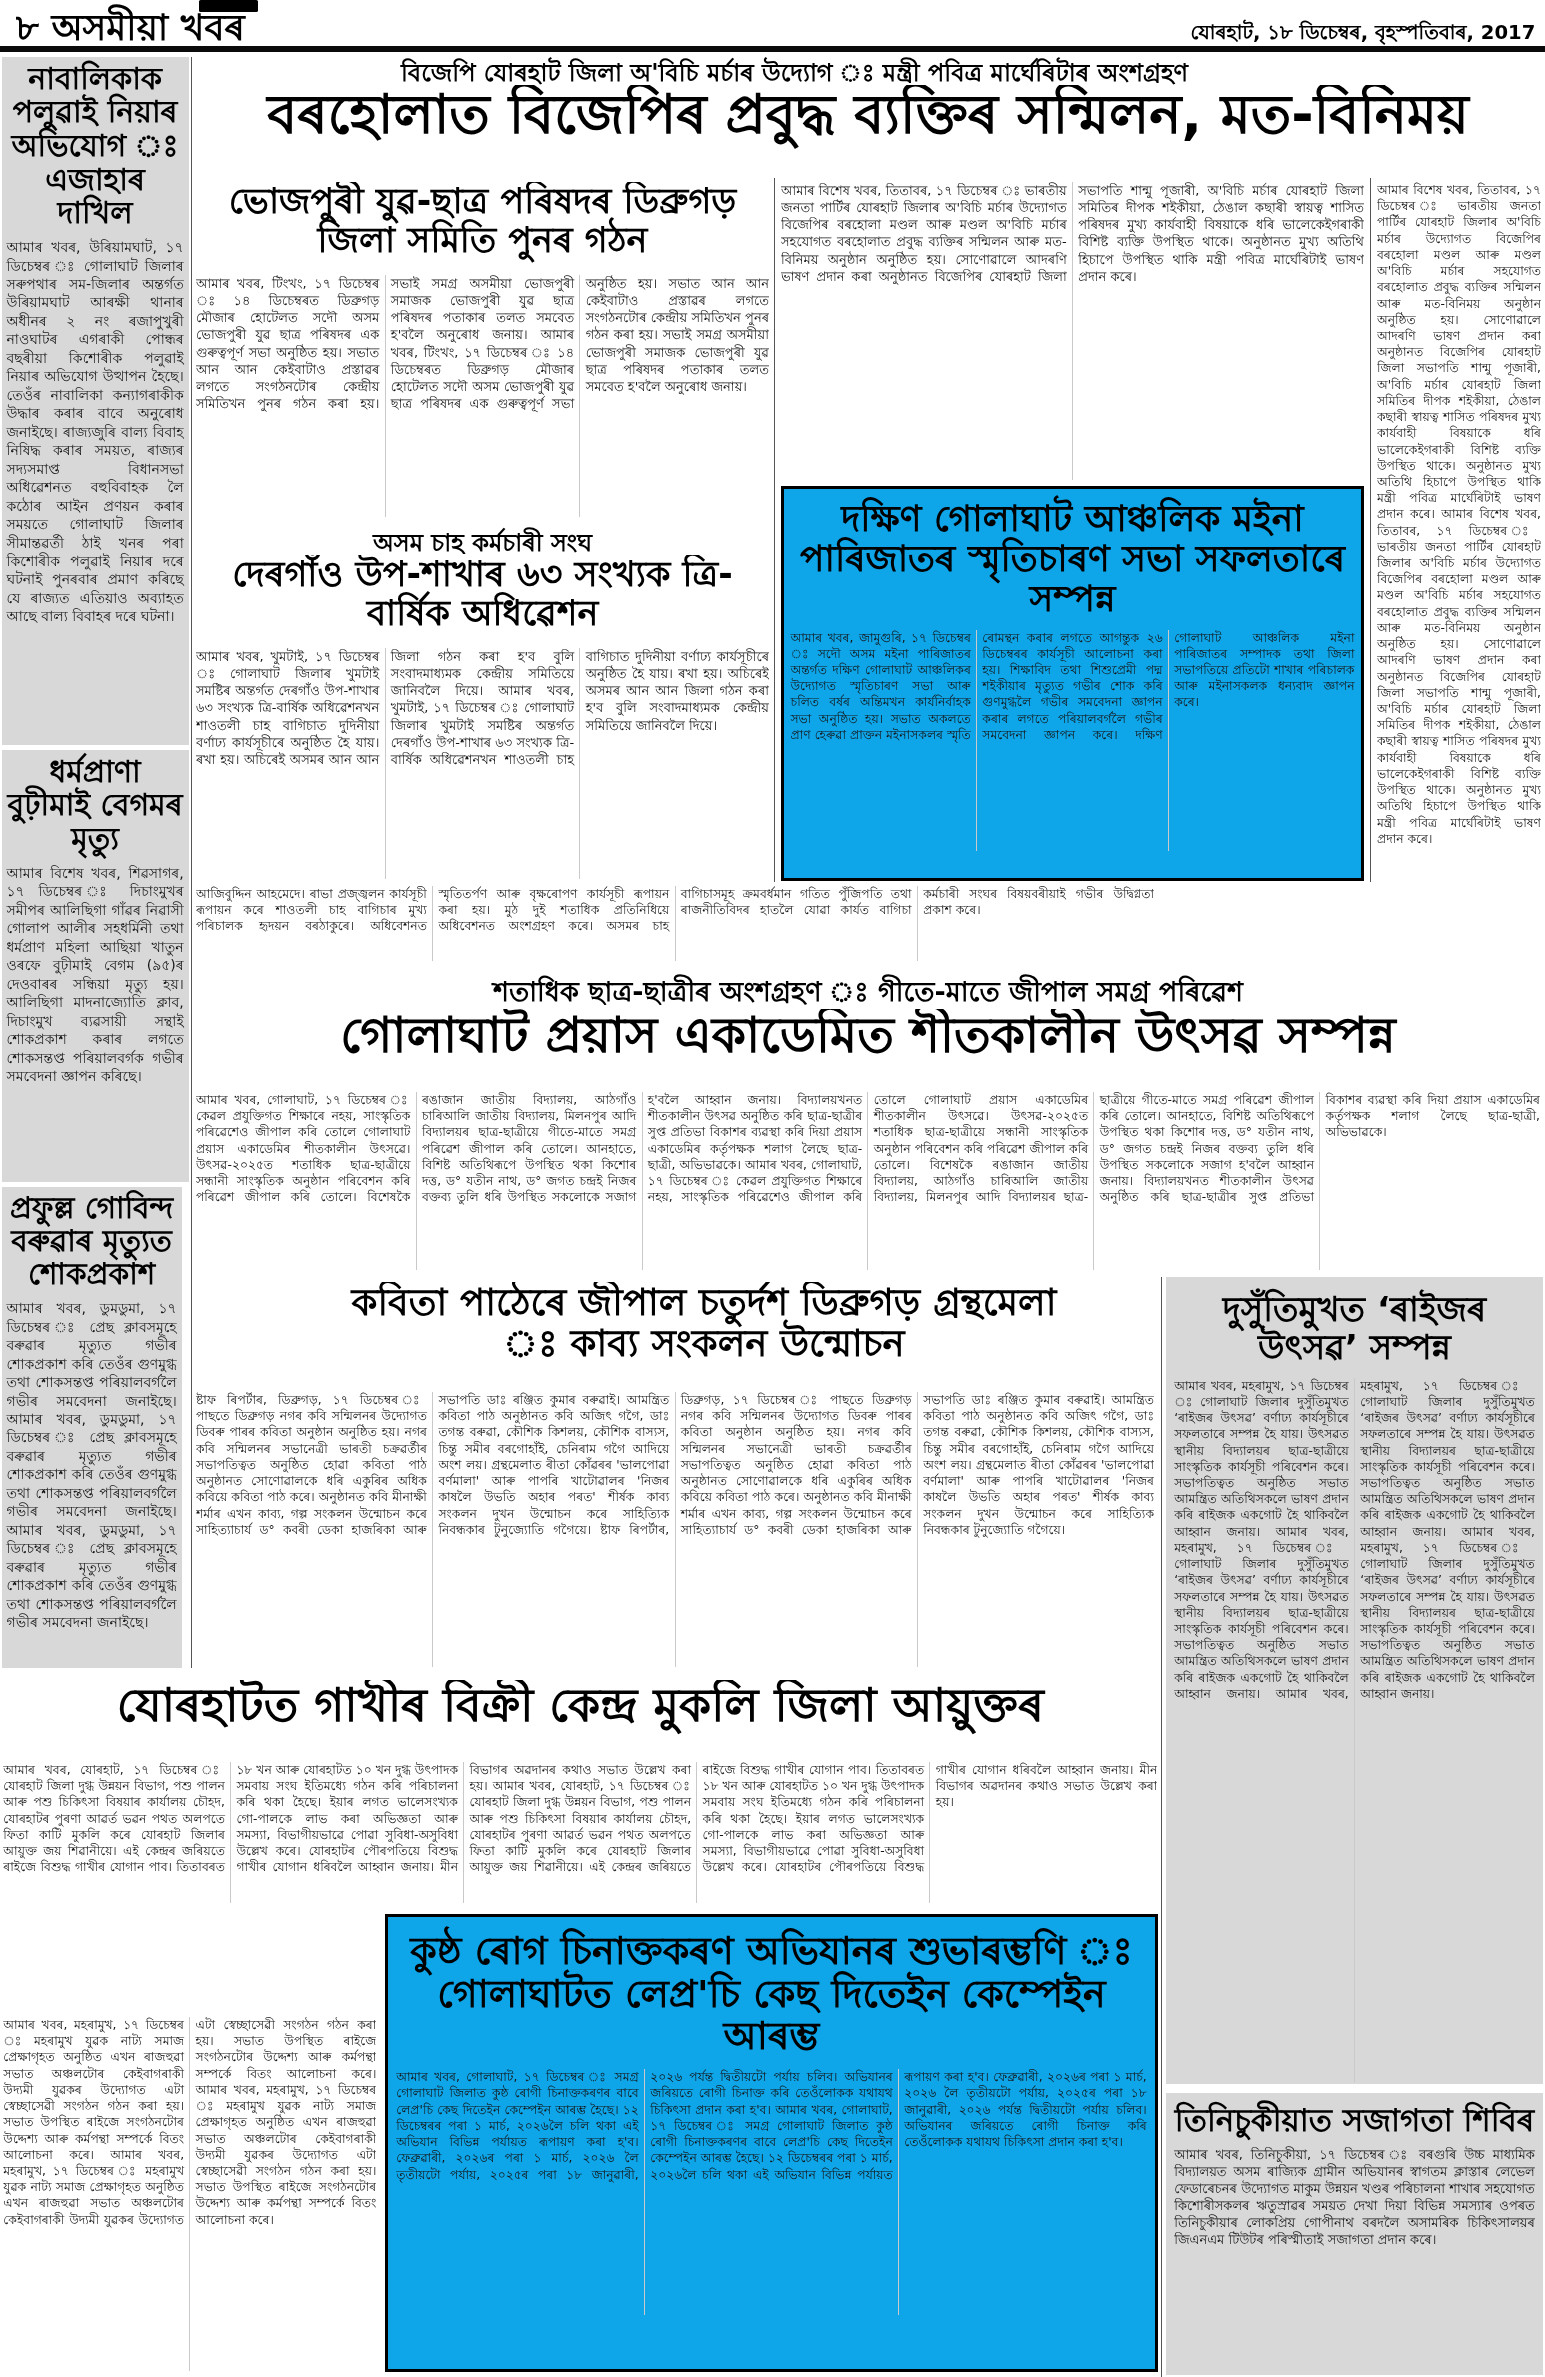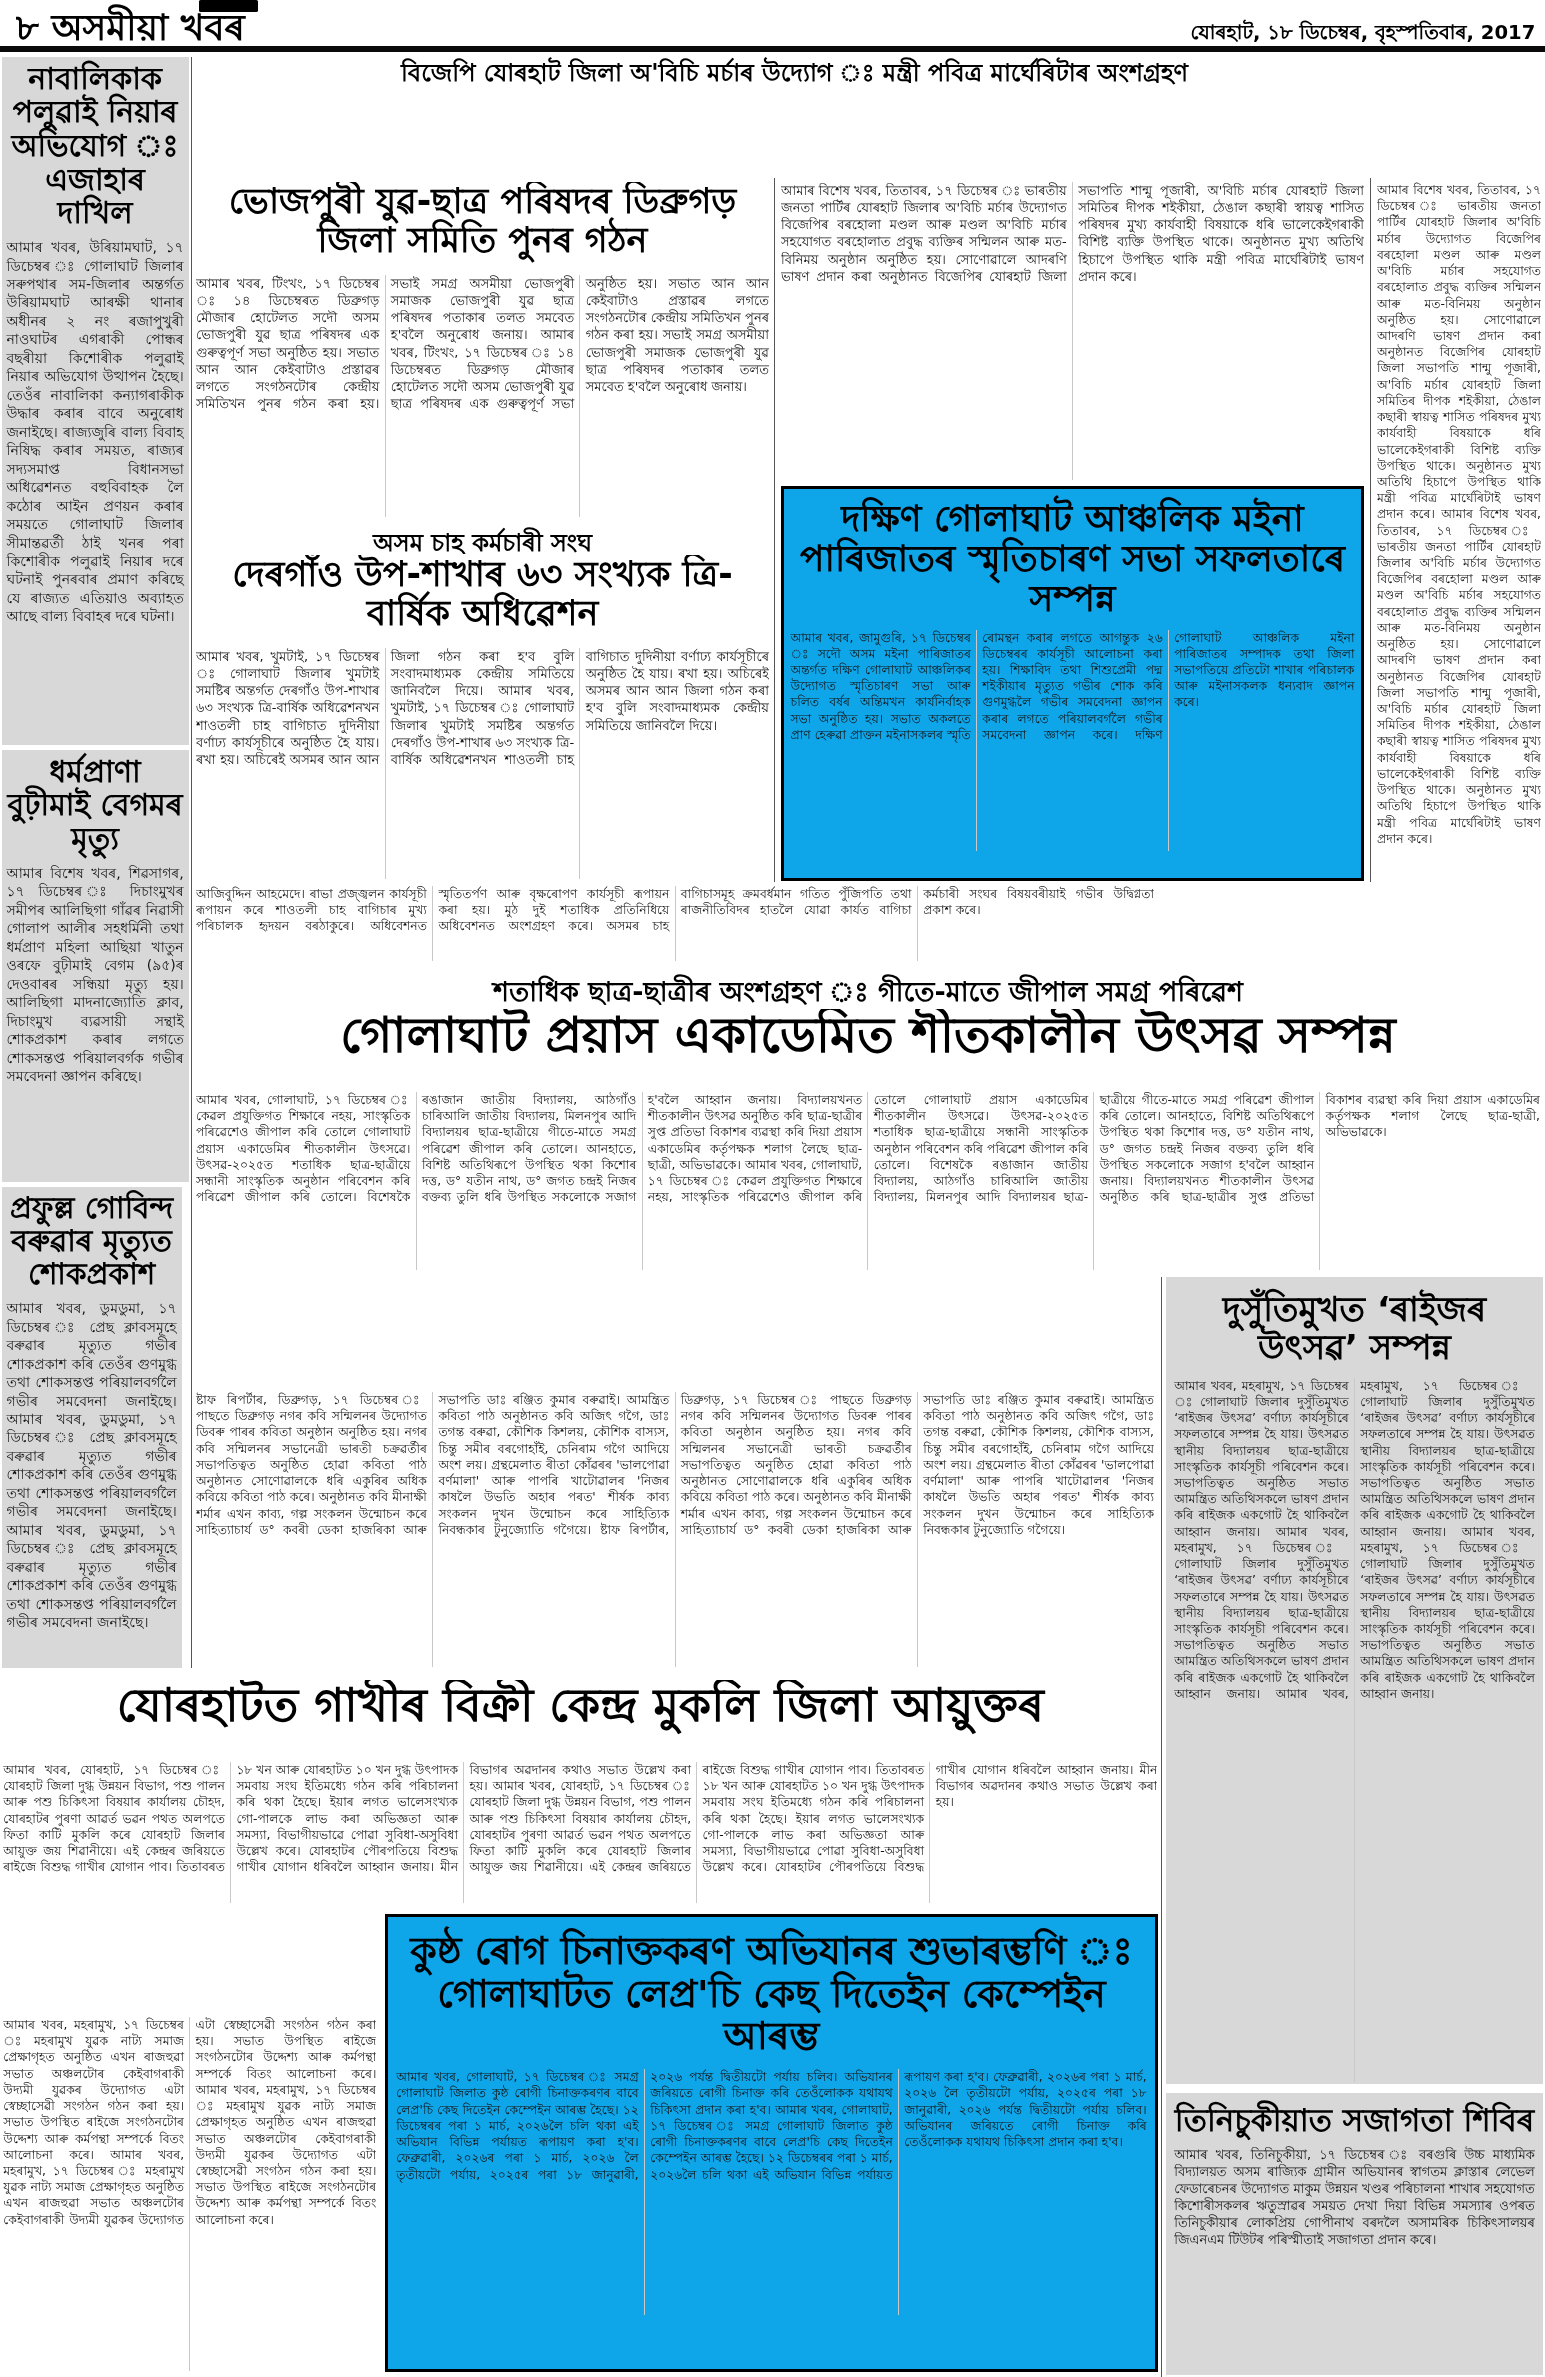--- a/index.html
+++ b/index.html
@@ -46,20 +46,21 @@
     <div class="hl" style="font-size:30px;margin-bottom:8.2px;">ধৰ্মপ্ৰাণা বুঢ়ীমাই বেগমৰ মৃত্যু</div>
     <div class="body-txt" style="column-count:1;font-size:14px;height:311px;">আমাৰ বিশেষ খবৰ, শিৱসাগৰ, ১৭ ডিচেম্বৰ ঃ দিচাংমুখৰ সমীপৰ আলিছিগা গাঁৱৰ নিৱাসী গোলাপ আলীৰ সহধৰ্মিনী তথা ধৰ্মপ্ৰাণ মহিলা আছিয়া খাতুন ওৰফে বুঢ়ীমাই বেগম (৯৫)ৰ দেওবাৰৰ সন্ধিয়া মৃত্যু হয়। আলিছিগা মাদনাজ্যোতি ক্লাব, দিচাংমুখ ব্যৱসায়ী সন্থাই শোকপ্ৰকাশ কৰাৰ লগতে শোকসন্তপ্ত পৰিয়ালবৰ্গক গভীৰ সমবেদনা জ্ঞাপন কৰিছে।</div>
   </div>
 
   <div class="abs gray-box" style="left:1.6px;top:1187px;width:180px;height:481px;padding:4.9px;box-sizing:border-box;">
     <div class="hl" style="font-size:29.5px;margin-bottom:8.2px;">প্ৰফুল্ল গোবিন্দ বৰুৱাৰ মৃত্যুত শোকপ্ৰকাশ</div>
     <div class="body-txt" style="column-count:1;font-size:14px;height:360px;">আমাৰ খবৰ, ডুমডুমা, ১৭ ডিচেম্বৰ ঃ প্ৰেছ ক্লাবসমূহে বৰুৱাৰ মৃত্যুত গভীৰ শোকপ্ৰকাশ কৰি তেওঁৰ গুণমুগ্ধ তথা শোকসন্তপ্ত পৰিয়ালবৰ্গলৈ গভীৰ সমবেদনা জনাইছে। আমাৰ খবৰ, ডুমডুমা, ১৭ ডিচেম্বৰ ঃ প্ৰেছ ক্লাবসমূহে বৰুৱাৰ মৃত্যুত গভীৰ শোকপ্ৰকাশ কৰি তেওঁৰ গুণমুগ্ধ তথা শোকসন্তপ্ত পৰিয়ালবৰ্গলৈ গভীৰ সমবেদনা জনাইছে। আমাৰ খবৰ, ডুমডুমা, ১৭ ডিচেম্বৰ ঃ প্ৰেছ ক্লাবসমূহে বৰুৱাৰ মৃত্যুত গভীৰ শোকপ্ৰকাশ কৰি তেওঁৰ গুণমুগ্ধ তথা শোকসন্তপ্ত পৰিয়ালবৰ্গলৈ গভীৰ সমবেদনা জনাইছে।</div>
   </div>
 
   <div class="abs kicker" style="left:344px;top:54px;width:901px;height:31px;font-size:24px;">বিজেপি যোৰহাট জিলা অ'বিচি মৰ্চাৰ উদ্যোগ ঃ মন্ত্ৰী পবিত্ৰ মাৰ্ঘেৰিটাৰ অংশগ্ৰহণ</div>
+  <div class="abs hl" style="left:196px;top:85px;width:1344px;height:90px;font-size:54px;">বৰহোলাত বিজেপিৰ প্ৰবুদ্ধ ব্যক্তিৰ সন্মিলন, মত-বিনিময়</div>
 
   <div class="abs hl" style="left:196px;top:182px;width:573px;height:88px;font-size:35px;">ভোজপুৰী যুৱ-ছাত্ৰ পৰিষদৰ ডিব্ৰুগড় জিলা সমিতি পুনৰ গঠন</div>
   <div class="abs body-txt" style="left:196px;top:275px;width:573px;height:242px;column-count:3;">আমাৰ খবৰ, টিংখং, ১৭ ডিচেম্বৰ ঃ ১৪ ডিচেম্বৰত ডিব্ৰুগড় মৌজাৰ হোটেলত সদৌ অসম ভোজপুৰী যুৱ ছাত্ৰ পৰিষদৰ এক গুৰুত্বপূৰ্ণ সভা অনুষ্ঠিত হয়। সভাত আন আন কেইবাটাও প্ৰস্তাৱৰ লগতে সংগঠনটোৰ কেন্দ্ৰীয় সমিতিখন পুনৰ গঠন কৰা হয়। সভাই সমগ্ৰ অসমীয়া ভোজপুৰী সমাজক ভোজপুৰী যুৱ ছাত্ৰ পৰিষদৰ পতাকাৰ তলত সমবেত হ'বলৈ অনুৰোধ জনায়। আমাৰ খবৰ, টিংখং, ১৭ ডিচেম্বৰ ঃ ১৪ ডিচেম্বৰত ডিব্ৰুগড় মৌজাৰ হোটেলত সদৌ অসম ভোজপুৰী যুৱ ছাত্ৰ পৰিষদৰ এক গুৰুত্বপূৰ্ণ সভা অনুষ্ঠিত হয়। সভাত আন আন কেইবাটাও প্ৰস্তাৱৰ লগতে সংগঠনটোৰ কেন্দ্ৰীয় সমিতিখন পুনৰ গঠন কৰা হয়। সভাই সমগ্ৰ অসমীয়া ভোজপুৰী সমাজক ভোজপুৰী যুৱ ছাত্ৰ পৰিষদৰ পতাকাৰ তলত সমবেত হ'বলৈ অনুৰোধ জনায়।</div>
 
   <div class="abs kicker" style="left:196px;top:524px;width:573px;height:29.5px;font-size:24px;">অসম চাহ কৰ্মচাৰী সংঘ</div>
   <div class="abs hl" style="left:196px;top:555px;width:573px;height:88px;font-size:35px;">দেৰগাঁও উপ-শাখাৰ ৬৩ সংখ্যক ত্ৰি-বাৰ্ষিক অধিৱেশন</div>
   <div class="abs body-txt" style="left:196px;top:648px;width:573px;height:231px;column-count:3;">আমাৰ খবৰ, খুমটাই, ১৭ ডিচেম্বৰ ঃ গোলাঘাট জিলাৰ খুমটাই সমষ্টিৰ অন্তৰ্গত দেৰগাঁও উপ-শাখাৰ ৬৩ সংখ্যক ত্ৰি-বাৰ্ষিক অধিৱেশনখন শাওতলী চাহ বাগিচাত দুদিনীয়া বৰ্ণাঢ্য কাৰ্যসূচীৰে অনুষ্ঠিত হৈ যায়। ৰখা হয়। অচিৰেই অসমৰ আন আন জিলা গঠন কৰা হ'ব বুলি সংবাদমাধ্যমক কেন্দ্ৰীয় সমিতিয়ে জানিবলৈ দিয়ে। আমাৰ খবৰ, খুমটাই, ১৭ ডিচেম্বৰ ঃ গোলাঘাট জিলাৰ খুমটাই সমষ্টিৰ অন্তৰ্গত দেৰগাঁও উপ-শাখাৰ ৬৩ সংখ্যক ত্ৰি-বাৰ্ষিক অধিৱেশনখন শাওতলী চাহ বাগিচাত দুদিনীয়া বৰ্ণাঢ্য কাৰ্যসূচীৰে অনুষ্ঠিত হৈ যায়। ৰখা হয়। অচিৰেই অসমৰ আন আন জিলা গঠন কৰা হ'ব বুলি সংবাদমাধ্যমক কেন্দ্ৰীয় সমিতিয়ে জানিবলৈ দিয়ে।</div>
   <div class="abs body-txt" style="left:196px;top:886px;width:958px;height:75px;column-count:4;font-size:12.3px;">আজিবুদ্দিন আহমেদে। ৰাভা প্ৰজ্জ্বলন কাৰ্যসূচী ৰূপায়ন কৰে শাওতলী চাহ বাগিচাৰ মুখ্য পৰিচালক হৃদয়ন বৰঠাকুৰে। অধিবেশনত স্মৃতিতৰ্পণ আৰু বৃক্ষৰোপণ কাৰ্যসূচী ৰূপায়ন কৰা হয়। মুঠ দুই শতাধিক প্ৰতিনিধিয়ে অধিবেশনত অংশগ্ৰহণ কৰে। অসমৰ চাহ বাগিচাসমূহ ক্ৰমবৰ্ধমান গতিত পুঁজিপতি তথা ৰাজনীতিবিদৰ হাতলৈ যোৱা কাৰ্যত বাগিচা কৰ্মচাৰী সংঘৰ বিষয়বৰীয়াই গভীৰ উদ্বিগ্নতা প্ৰকাশ কৰে।</div>
 
   <div class="abs body-txt" style="left:781px;top:182px;width:583px;height:298px;column-count:2;">আমাৰ বিশেষ খবৰ, তিতাবৰ, ১৭ ডিচেম্বৰ ঃ ভাৰতীয় জনতা পাৰ্টিৰ যোৰহাট জিলাৰ অ'বিচি মৰ্চাৰ উদ্যোগত বিজেপিৰ বৰহোলা মণ্ডল আৰু মণ্ডল অ'বিচি মৰ্চাৰ সহযোগত বৰহোলাত প্ৰবুদ্ধ ব্যক্তিৰ সন্মিলন আৰু মত-বিনিময় অনুষ্ঠান অনুষ্ঠিত হয়। সোণোৱালে আদৰণি ভাষণ প্ৰদান কৰা অনুষ্ঠানত বিজেপিৰ যোৰহাট জিলা সভাপতি শান্মু পূজাৰী, অ'বিচি মৰ্চাৰ যোৰহাট জিলা সমিতিৰ দীপক শইকীয়া, ঠেঙাল কছাৰী স্বায়ত্ব শাসিত পৰিষদৰ মুখ্য কাৰ্যবাহী বিষয়াকে ধৰি ভালেকেইগৰাকী বিশিষ্ট ব্যক্তি উপস্থিত থাকে। অনুষ্ঠানত মুখ্য অতিথি হিচাপে উপস্থিত থাকি মন্ত্ৰী পবিত্ৰ মাৰ্ঘেৰিটাই ভাষণ প্ৰদান কৰে।</div>
@@ -68,20 +69,21 @@
     <div class="hl" style="font-size:36px;margin:3.3px 0 9.8px 0;">দক্ষিণ গোলাঘাট আঞ্চলিক মইনা পাৰিজাতৰ স্মৃতিচাৰণ সভা সফলতাৰে সম্পন্ন</div>
     <div class="body-txt" style="column-count:3;font-size:12.3px;height:221px;">আমাৰ খবৰ, জামুগুৰি, ১৭ ডিচেম্বৰ ঃ সদৌ অসম মইনা পাৰিজাতৰ অন্তৰ্গত দক্ষিণ গোলাঘাট আঞ্চলিকৰ উদ্যোগত স্মৃতিচাৰণ সভা আৰু চলিত বৰ্ষৰ অন্তিমখন কাৰ্যনিৰ্বাহক সভা অনুষ্ঠিত হয়। সভাত অকলতে প্ৰাণ হেৰুৱা প্ৰাক্তন মইনাসকলৰ স্মৃতি ৰোমন্থন কৰাৰ লগতে আগন্তুক ২৬ ডিচেম্বৰৰ কাৰ্যসূচী আলোচনা কৰা হয়। শিক্ষাবিদ তথা শিশুপ্ৰেমী পদ্ম শইকীয়াৰ মৃত্যুত গভীৰ শোক কৰি গুণমুগ্ধলৈ গভীৰ সমবেদনা জ্ঞাপন কৰাৰ লগতে পৰিয়ালবৰ্গলৈ গভীৰ সমবেদনা জ্ঞাপন কৰে। দক্ষিণ গোলাঘাট আঞ্চলিক মইনা পাৰিজাতৰ সম্পাদক তথা জিলা সভাপতিয়ে প্ৰতিটো শাখাৰ পৰিচালক আৰু মইনাসকলক ধন্যবাদ জ্ঞাপন কৰে।</div>
   </div>
 
   <div class="abs body-txt" style="left:1377px;top:182px;width:164px;height:698px;column-count:1;font-size:12.3px;">আমাৰ বিশেষ খবৰ, তিতাবৰ, ১৭ ডিচেম্বৰ ঃ ভাৰতীয় জনতা পাৰ্টিৰ যোৰহাট জিলাৰ অ'বিচি মৰ্চাৰ উদ্যোগত বিজেপিৰ বৰহোলা মণ্ডল আৰু মণ্ডল অ'বিচি মৰ্চাৰ সহযোগত বৰহোলাত প্ৰবুদ্ধ ব্যক্তিৰ সন্মিলন আৰু মত-বিনিময় অনুষ্ঠান অনুষ্ঠিত হয়। সোণোৱালে আদৰণি ভাষণ প্ৰদান কৰা অনুষ্ঠানত বিজেপিৰ যোৰহাট জিলা সভাপতি শান্মু পূজাৰী, অ'বিচি মৰ্চাৰ যোৰহাট জিলা সমিতিৰ দীপক শইকীয়া, ঠেঙাল কছাৰী স্বায়ত্ব শাসিত পৰিষদৰ মুখ্য কাৰ্যবাহী বিষয়াকে ধৰি ভালেকেইগৰাকী বিশিষ্ট ব্যক্তি উপস্থিত থাকে। অনুষ্ঠানত মুখ্য অতিথি হিচাপে উপস্থিত থাকি মন্ত্ৰী পবিত্ৰ মাৰ্ঘেৰিটাই ভাষণ প্ৰদান কৰে। আমাৰ বিশেষ খবৰ, তিতাবৰ, ১৭ ডিচেম্বৰ ঃ ভাৰতীয় জনতা পাৰ্টিৰ যোৰহাট জিলাৰ অ'বিচি মৰ্চাৰ উদ্যোগত বিজেপিৰ বৰহোলা মণ্ডল আৰু মণ্ডল অ'বিচি মৰ্চাৰ সহযোগত বৰহোলাত প্ৰবুদ্ধ ব্যক্তিৰ সন্মিলন আৰু মত-বিনিময় অনুষ্ঠান অনুষ্ঠিত হয়। সোণোৱালে আদৰণি ভাষণ প্ৰদান কৰা অনুষ্ঠানত বিজেপিৰ যোৰহাট জিলা সভাপতি শান্মু পূজাৰী, অ'বিচি মৰ্চাৰ যোৰহাট জিলা সমিতিৰ দীপক শইকীয়া, ঠেঙাল কছাৰী স্বায়ত্ব শাসিত পৰিষদৰ মুখ্য কাৰ্যবাহী বিষয়াকে ধৰি ভালেকেইগৰাকী বিশিষ্ট ব্যক্তি উপস্থিত থাকে। অনুষ্ঠানত মুখ্য অতিথি হিচাপে উপস্থিত থাকি মন্ত্ৰী পবিত্ৰ মাৰ্ঘেৰিটাই ভাষণ প্ৰদান কৰে।</div>
 
   <div class="abs kicker" style="left:196px;top:971px;width:1344px;height:34px;font-size:27px;">শতাধিক ছাত্ৰ-ছাত্ৰীৰ অংশগ্ৰহণ ঃ গীতে-মাতে জীপাল সমগ্ৰ পৰিৱেশ</div>
   <div class="abs hl" style="left:196px;top:1009px;width:1344px;height:75px;font-size:49px;">গোলাঘাট প্ৰয়াস একাডেমিত শীতকালীন উৎসৱ সম্পন্ন</div>
   <div class="abs body-txt" style="left:196px;top:1092px;width:1344px;height:178px;column-count:6;font-size:12.3px;">আমাৰ খবৰ, গোলাঘাট, ১৭ ডিচেম্বৰ ঃ কেৱল প্ৰযুক্তিগত শিক্ষাৰে নহয়, সাংস্কৃতিক পৰিৱেশেও জীপাল কৰি তোলে গোলাঘাট প্ৰয়াস একাডেমিৰ শীতকালীন উৎসৱে। উৎসৱ-২০২৫ত শতাধিক ছাত্ৰ-ছাত্ৰীয়ে সন্ধানী সাংস্কৃতিক অনুষ্ঠান পৰিবেশন কৰি পৰিৱেশ জীপাল কৰি তোলে। বিশেষকৈ ৰঙাজান জাতীয় বিদ্যালয়, আঠগাঁও চাৰিআলি জাতীয় বিদ্যালয়, মিলনপুৰ আদি বিদ্যালয়ৰ ছাত্ৰ-ছাত্ৰীয়ে গীতে-মাতে সমগ্ৰ পৰিৱেশ জীপাল কৰি তোলে। আনহাতে, বিশিষ্ট অতিথিৰূপে উপস্থিত থকা কিশোৰ দত্ত, ড° যতীন নাথ, ড° জগত চন্দ্ৰই নিজৰ বক্তব্য তুলি ধৰি উপস্থিত সকলোকে সজাগ হ'বলৈ আহ্বান জনায়। বিদ্যালয়খনত শীতকালীন উৎসৱ অনুষ্ঠিত কৰি ছাত্ৰ-ছাত্ৰীৰ সুপ্ত প্ৰতিভা বিকাশৰ ব্যৱস্থা কৰি দিয়া প্ৰয়াস একাডেমিৰ কৰ্তৃপক্ষক শলাগ লৈছে ছাত্ৰ-ছাত্ৰী, অভিভাৱকে। আমাৰ খবৰ, গোলাঘাট, ১৭ ডিচেম্বৰ ঃ কেৱল প্ৰযুক্তিগত শিক্ষাৰে নহয়, সাংস্কৃতিক পৰিৱেশেও জীপাল কৰি তোলে গোলাঘাট প্ৰয়াস একাডেমিৰ শীতকালীন উৎসৱে। উৎসৱ-২০২৫ত শতাধিক ছাত্ৰ-ছাত্ৰীয়ে সন্ধানী সাংস্কৃতিক অনুষ্ঠান পৰিবেশন কৰি পৰিৱেশ জীপাল কৰি তোলে। বিশেষকৈ ৰঙাজান জাতীয় বিদ্যালয়, আঠগাঁও চাৰিআলি জাতীয় বিদ্যালয়, মিলনপুৰ আদি বিদ্যালয়ৰ ছাত্ৰ-ছাত্ৰীয়ে গীতে-মাতে সমগ্ৰ পৰিৱেশ জীপাল কৰি তোলে। আনহাতে, বিশিষ্ট অতিথিৰূপে উপস্থিত থকা কিশোৰ দত্ত, ড° যতীন নাথ, ড° জগত চন্দ্ৰই নিজৰ বক্তব্য তুলি ধৰি উপস্থিত সকলোকে সজাগ হ'বলৈ আহ্বান জনায়। বিদ্যালয়খনত শীতকালীন উৎসৱ অনুষ্ঠিত কৰি ছাত্ৰ-ছাত্ৰীৰ সুপ্ত প্ৰতিভা বিকাশৰ ব্যৱস্থা কৰি দিয়া প্ৰয়াস একাডেমিৰ কৰ্তৃপক্ষক শলাগ লৈছে ছাত্ৰ-ছাত্ৰী, অভিভাৱকে।</div>
 
+  <div class="abs hl" style="left:344px;top:1282px;width:720px;height:103px;font-size:37px;">কবিতা পাঠেৰে জীপাল চতুৰ্দশ ডিব্ৰুগড় গ্ৰন্থমেলা ঃ কাব্য সংকলন উন্মোচন</div>
   <div class="abs body-txt" style="left:196px;top:1392px;width:958px;height:275px;column-count:4;font-size:12.3px;">ষ্টাফ ৰিপৰ্টাৰ, ডিব্ৰুগড়, ১৭ ডিচেম্বৰ ঃ পাছতে ডিব্ৰুগড় নগৰ কবি সন্মিলনৰ উদ্যোগত ডিবৰু পাৰৰ কবিতা অনুষ্ঠান অনুষ্ঠিত হয়। নগৰ কবি সন্মিলনৰ সভানেত্ৰী ভাৰতী চক্ৰৱৰ্তীৰ সভাপতিত্বত অনুষ্ঠিত হোৱা কবিতা পাঠ অনুষ্ঠানত সোণোৱালকে ধৰি একুৰিৰ অধিক কবিয়ে কবিতা পাঠ কৰে। অনুষ্ঠানত কবি মীনাক্ষী শৰ্মাৰ এখন কাব্য, গল্প সংকলন উন্মোচন কৰে সাহিত্যাচাৰ্য ড° কবৰী ডেকা হাজৰিকা আৰু সভাপতি ডাঃ ৰঞ্জিত কুমাৰ বৰুৱাই। আমন্ত্ৰিত কবিতা পাঠ অনুষ্ঠানত কবি অজিৎ গগৈ, ডাঃ তগন্ত বৰুৱা, কৌশিক কিশলয়, কৌশিক বাস্যস, চিন্তু সমীৰ বৰগোহাঁই, চেনিৰাম গগৈ আদিয়ে অংশ লয়। গ্ৰন্থমেলাত ৰীতা কোঁৱৰৰ 'ভালপোৱা বৰ্ণমালা' আৰু পাপৰি খাটোৱালৰ 'নিজৰ কাষলৈ উভতি অহাৰ পৰত' শীৰ্ষক কাব্য সংকলন দুখন উন্মোচন কৰে সাহিত্যিক নিবন্ধকাৰ টুনুজ্যোতি গগৈয়ে। ষ্টাফ ৰিপৰ্টাৰ, ডিব্ৰুগড়, ১৭ ডিচেম্বৰ ঃ পাছতে ডিব্ৰুগড় নগৰ কবি সন্মিলনৰ উদ্যোগত ডিবৰু পাৰৰ কবিতা অনুষ্ঠান অনুষ্ঠিত হয়। নগৰ কবি সন্মিলনৰ সভানেত্ৰী ভাৰতী চক্ৰৱৰ্তীৰ সভাপতিত্বত অনুষ্ঠিত হোৱা কবিতা পাঠ অনুষ্ঠানত সোণোৱালকে ধৰি একুৰিৰ অধিক কবিয়ে কবিতা পাঠ কৰে। অনুষ্ঠানত কবি মীনাক্ষী শৰ্মাৰ এখন কাব্য, গল্প সংকলন উন্মোচন কৰে সাহিত্যাচাৰ্য ড° কবৰী ডেকা হাজৰিকা আৰু সভাপতি ডাঃ ৰঞ্জিত কুমাৰ বৰুৱাই। আমন্ত্ৰিত কবিতা পাঠ অনুষ্ঠানত কবি অজিৎ গগৈ, ডাঃ তগন্ত বৰুৱা, কৌশিক কিশলয়, কৌশিক বাস্যস, চিন্তু সমীৰ বৰগোহাঁই, চেনিৰাম গগৈ আদিয়ে অংশ লয়। গ্ৰন্থমেলাত ৰীতা কোঁৱৰৰ 'ভালপোৱা বৰ্ণমালা' আৰু পাপৰি খাটোৱালৰ 'নিজৰ কাষলৈ উভতি অহাৰ পৰত' শীৰ্ষক কাব্য সংকলন দুখন উন্মোচন কৰে সাহিত্যিক নিবন্ধকাৰ টুনুজ্যোতি গগৈয়ে।</div>
 
   <div class="abs gray-box" style="left:1166px;top:1277px;width:377px;height:807px;padding:8.2px;box-sizing:border-box;">
     <div class="hl" style="font-size:34px;margin:4.9px 0 11.5px 0;">দুসুঁতিমুখত ‘ৰাইজৰ উৎসৱ’ সম্পন্ন</div>
     <div class="body-txt" style="column-count:2;font-size:12.3px;height:704px;">আমাৰ খবৰ, মহৰামুখ, ১৭ ডিচেম্বৰ ঃ গোলাঘাট জিলাৰ দুসুঁতিমুখত ‘ৰাইজৰ উৎসৱ’ বৰ্ণাঢ্য কাৰ্যসূচীৰে সফলতাৰে সম্পন্ন হৈ যায়। উৎসৱত স্থানীয় বিদ্যালয়ৰ ছাত্ৰ-ছাত্ৰীয়ে সাংস্কৃতিক কাৰ্যসূচী পৰিবেশন কৰে। সভাপতিত্বত অনুষ্ঠিত সভাত আমন্ত্ৰিত অতিথিসকলে ভাষণ প্ৰদান কৰি ৰাইজক একগোট হৈ থাকিবলৈ আহ্বান জনায়। আমাৰ খবৰ, মহৰামুখ, ১৭ ডিচেম্বৰ ঃ গোলাঘাট জিলাৰ দুসুঁতিমুখত ‘ৰাইজৰ উৎসৱ’ বৰ্ণাঢ্য কাৰ্যসূচীৰে সফলতাৰে সম্পন্ন হৈ যায়। উৎসৱত স্থানীয় বিদ্যালয়ৰ ছাত্ৰ-ছাত্ৰীয়ে সাংস্কৃতিক কাৰ্যসূচী পৰিবেশন কৰে। সভাপতিত্বত অনুষ্ঠিত সভাত আমন্ত্ৰিত অতিথিসকলে ভাষণ প্ৰদান কৰি ৰাইজক একগোট হৈ থাকিবলৈ আহ্বান জনায়। আমাৰ খবৰ, মহৰামুখ, ১৭ ডিচেম্বৰ ঃ গোলাঘাট জিলাৰ দুসুঁতিমুখত ‘ৰাইজৰ উৎসৱ’ বৰ্ণাঢ্য কাৰ্যসূচীৰে সফলতাৰে সম্পন্ন হৈ যায়। উৎসৱত স্থানীয় বিদ্যালয়ৰ ছাত্ৰ-ছাত্ৰীয়ে সাংস্কৃতিক কাৰ্যসূচী পৰিবেশন কৰে। সভাপতিত্বত অনুষ্ঠিত সভাত আমন্ত্ৰিত অতিথিসকলে ভাষণ প্ৰদান কৰি ৰাইজক একগোট হৈ থাকিবলৈ আহ্বান জনায়। আমাৰ খবৰ, মহৰামুখ, ১৭ ডিচেম্বৰ ঃ গোলাঘাট জিলাৰ দুসুঁতিমুখত ‘ৰাইজৰ উৎসৱ’ বৰ্ণাঢ্য কাৰ্যসূচীৰে সফলতাৰে সম্পন্ন হৈ যায়। উৎসৱত স্থানীয় বিদ্যালয়ৰ ছাত্ৰ-ছাত্ৰীয়ে সাংস্কৃতিক কাৰ্যসূচী পৰিবেশন কৰে। সভাপতিত্বত অনুষ্ঠিত সভাত আমন্ত্ৰিত অতিথিসকলে ভাষণ প্ৰদান কৰি ৰাইজক একগোট হৈ থাকিবলৈ আহ্বান জনায়।</div>
   </div>
 
   <div class="abs hl" style="left:3.3px;top:1680px;width:1154px;height:77px;font-size:46px;">যোৰহাটত গাখীৰ বিক্ৰী কেন্দ্ৰ মুকলি জিলা আয়ুক্তৰ</div>
   <div class="abs body-txt" style="left:3.3px;top:1762px;width:1154px;height:141px;column-count:5;font-size:12.3px;">আমাৰ খবৰ, যোৰহাট, ১৭ ডিচেম্বৰ ঃ যোৰহাট জিলা দুগ্ধ উন্নয়ন বিভাগ, পশু পালন আৰু পশু চিকিৎসা বিষয়াৰ কাৰ্যালয় চৌহদ, যোৰহাটৰ পুৰণা আৱৰ্ত ভৱন পথত অলপতে ফিতা কাটি মুকলি কৰে যোৰহাট জিলাৰ আয়ুক্ত জয় শিৱানীয়ে। এই কেন্দ্ৰৰ জৰিয়তে ৰাইজে বিশুদ্ধ গাখীৰ যোগান পাব। তিতাবৰত ১৮ খন আৰু যোৰহাটত ১০ খন দুগ্ধ উৎপাদক সমবায় সংঘ ইতিমধ্যে গঠন কৰি পৰিচালনা কৰি থকা হৈছে। ইয়াৰ লগত ভালেসংখ্যক গো-পালকে লাভ কৰা অভিজ্ঞতা আৰু সমস্যা, বিভাগীয়ভাৱে পোৱা সুবিধা-অসুবিধা উল্লেখ কৰে। যোৰহাটৰ পৌৰপতিয়ে বিশুদ্ধ গাখীৰ যোগান ধৰিবলৈ আহ্বান জনায়। মীন বিভাগৰ অৱদানৰ কথাও সভাত উল্লেখ কৰা হয়। আমাৰ খবৰ, যোৰহাট, ১৭ ডিচেম্বৰ ঃ যোৰহাট জিলা দুগ্ধ উন্নয়ন বিভাগ, পশু পালন আৰু পশু চিকিৎসা বিষয়াৰ কাৰ্যালয় চৌহদ, যোৰহাটৰ পুৰণা আৱৰ্ত ভৱন পথত অলপতে ফিতা কাটি মুকলি কৰে যোৰহাট জিলাৰ আয়ুক্ত জয় শিৱানীয়ে। এই কেন্দ্ৰৰ জৰিয়তে ৰাইজে বিশুদ্ধ গাখীৰ যোগান পাব। তিতাবৰত ১৮ খন আৰু যোৰহাটত ১০ খন দুগ্ধ উৎপাদক সমবায় সংঘ ইতিমধ্যে গঠন কৰি পৰিচালনা কৰি থকা হৈছে। ইয়াৰ লগত ভালেসংখ্যক গো-পালকে লাভ কৰা অভিজ্ঞতা আৰু সমস্যা, বিভাগীয়ভাৱে পোৱা সুবিধা-অসুবিধা উল্লেখ কৰে। যোৰহাটৰ পৌৰপতিয়ে বিশুদ্ধ গাখীৰ যোগান ধৰিবলৈ আহ্বান জনায়। মীন বিভাগৰ অৱদানৰ কথাও সভাত উল্লেখ কৰা হয়।</div>
 

